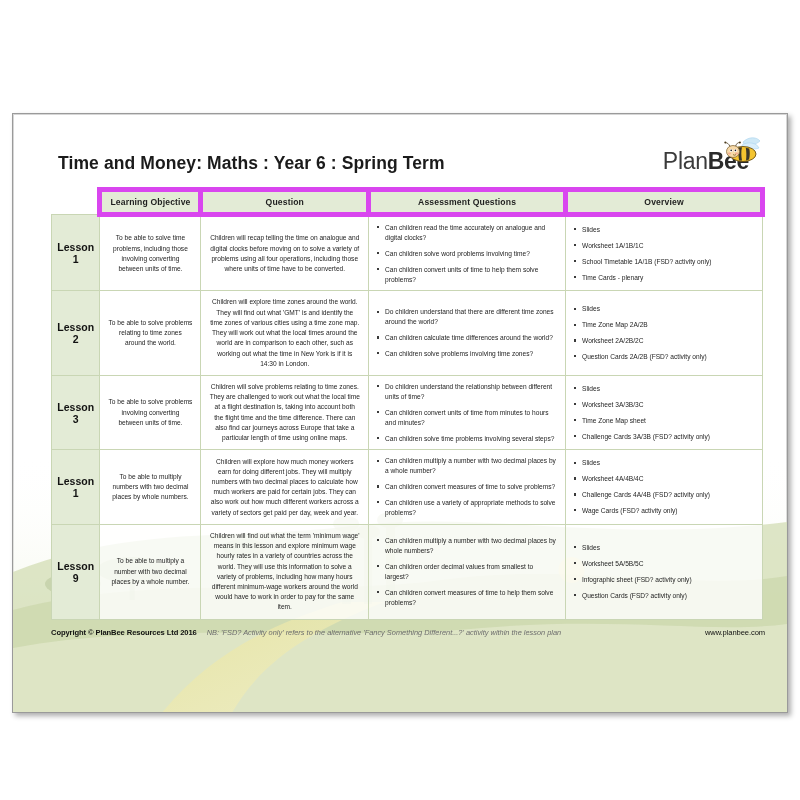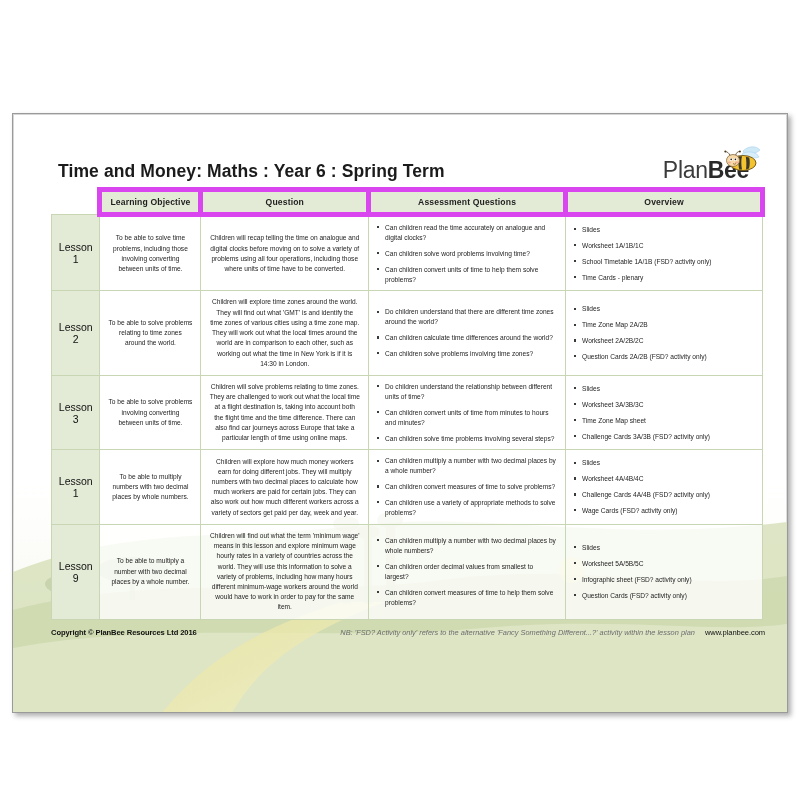--- a/index.html
+++ b/index.html
@@ -18,21 +18,21 @@
     box-shadow:3px 3px 5px rgba(0,0,0,0.32), 0 0 0 1px #d6d6d6 inset;
     box-sizing:border-box;
     overflow:hidden;
   }
   
   .watermark{position:absolute;left:0;bottom:0;width:100%;height:260px;pointer-events:none;}
 
   .page-inner{position:relative;z-index:3;padding:26px 32px 0 38px;box-sizing:border-box;height:100%;}
 
   
-  .topbar{display:flex;align-items:flex-end;justify-content:space-between;height:42px;}
+  .topbar{display:flex;align-items:center;justify-content:space-between;height:42px;}
   .title{
     font-size:17.5px;font-weight:bold;color:#1b1b1b;letter-spacing:0.1px;
     margin:4px 0 0 7px;font-family:"Liberation Sans",sans-serif;
   }
   .logo{position:relative;display:flex;align-items:flex-start;margin-right:6px;}
   .logo-text{font-size:23px;color:#3b3b3b;line-height:1;letter-spacing:-0.3px;}
   .logo-text b{font-weight:bold;color:#2a2a2a;}
   .bee{position:absolute;right:-14px;top:-13px;width:40px;height:30px;}
 
   
@@ -48,21 +48,21 @@
   table.plan th.blank{background:transparent;border:none;}
   table.plan td{
     border:1px solid #c9d6b4;
     vertical-align:middle;
     background:rgba(255,255,255,0.80);
     padding:6px 8px;
     color:#1d1d1d;
   }
   table.plan td.lesson{
     background:#e3ebd6;
-    text-align:center;font-weight:normal;font-size:10.5px;color:#111;
+    text-align:center;font-weight:bold;font-size:10.5px;color:#111;
     padding:4px;
   }
   td.objective{font-size:6.6px;line-height:1.55;text-align:center;padding:6px 12px;}
   td.overview{font-size:6.6px;line-height:1.55;text-align:center;padding:6px 9px;}
   td.questions,td.resources{font-size:6.6px;line-height:1.5;padding:7px 8px;}
 
   ul.bul{margin:0;padding:0;list-style:none;}
   ul.bul li{position:relative;padding-left:8px;margin-bottom:6px;}
   ul.bul li:last-child{margin-bottom:0;}
   ul.bul li:before{content:"";position:absolute;left:0;top:3.2px;width:2.2px;height:2.2px;background:#3a3a3a;}
@@ -73,21 +73,21 @@
   col.c-ovw{width:166px;}
   col.c-q{width:195px;}
   col.c-res{width:195px;}
 
   
   .footer{
     display:flex;align-items:center;justify-content:space-between;
     width:714px;margin-top:8px;position:relative;z-index:4;
   }
   .copy{font-size:7.6px;font-weight:bold;color:#111;letter-spacing:-0.1px;}
-  .nb{font-size:7.4px;font-style:italic;color:#6d6d6d;text-align:right;flex:1;padding:0 10px;margin-left:20px;}
+  .nb{font-size:7.4px;font-style:italic;color:#6d6d6d;text-align:left;flex:1;padding:0 10px;}
   .site{font-size:7.6px;font-weight:normal;color:#111;letter-spacing:-0.1px;}
 </style>
 </head>
 <body>
 
 <div class="stage">
   <div class="doc-frame">
 
     <svg class="watermark" viewBox="0 0 776 260" preserveAspectRatio="none">
       <defs>

